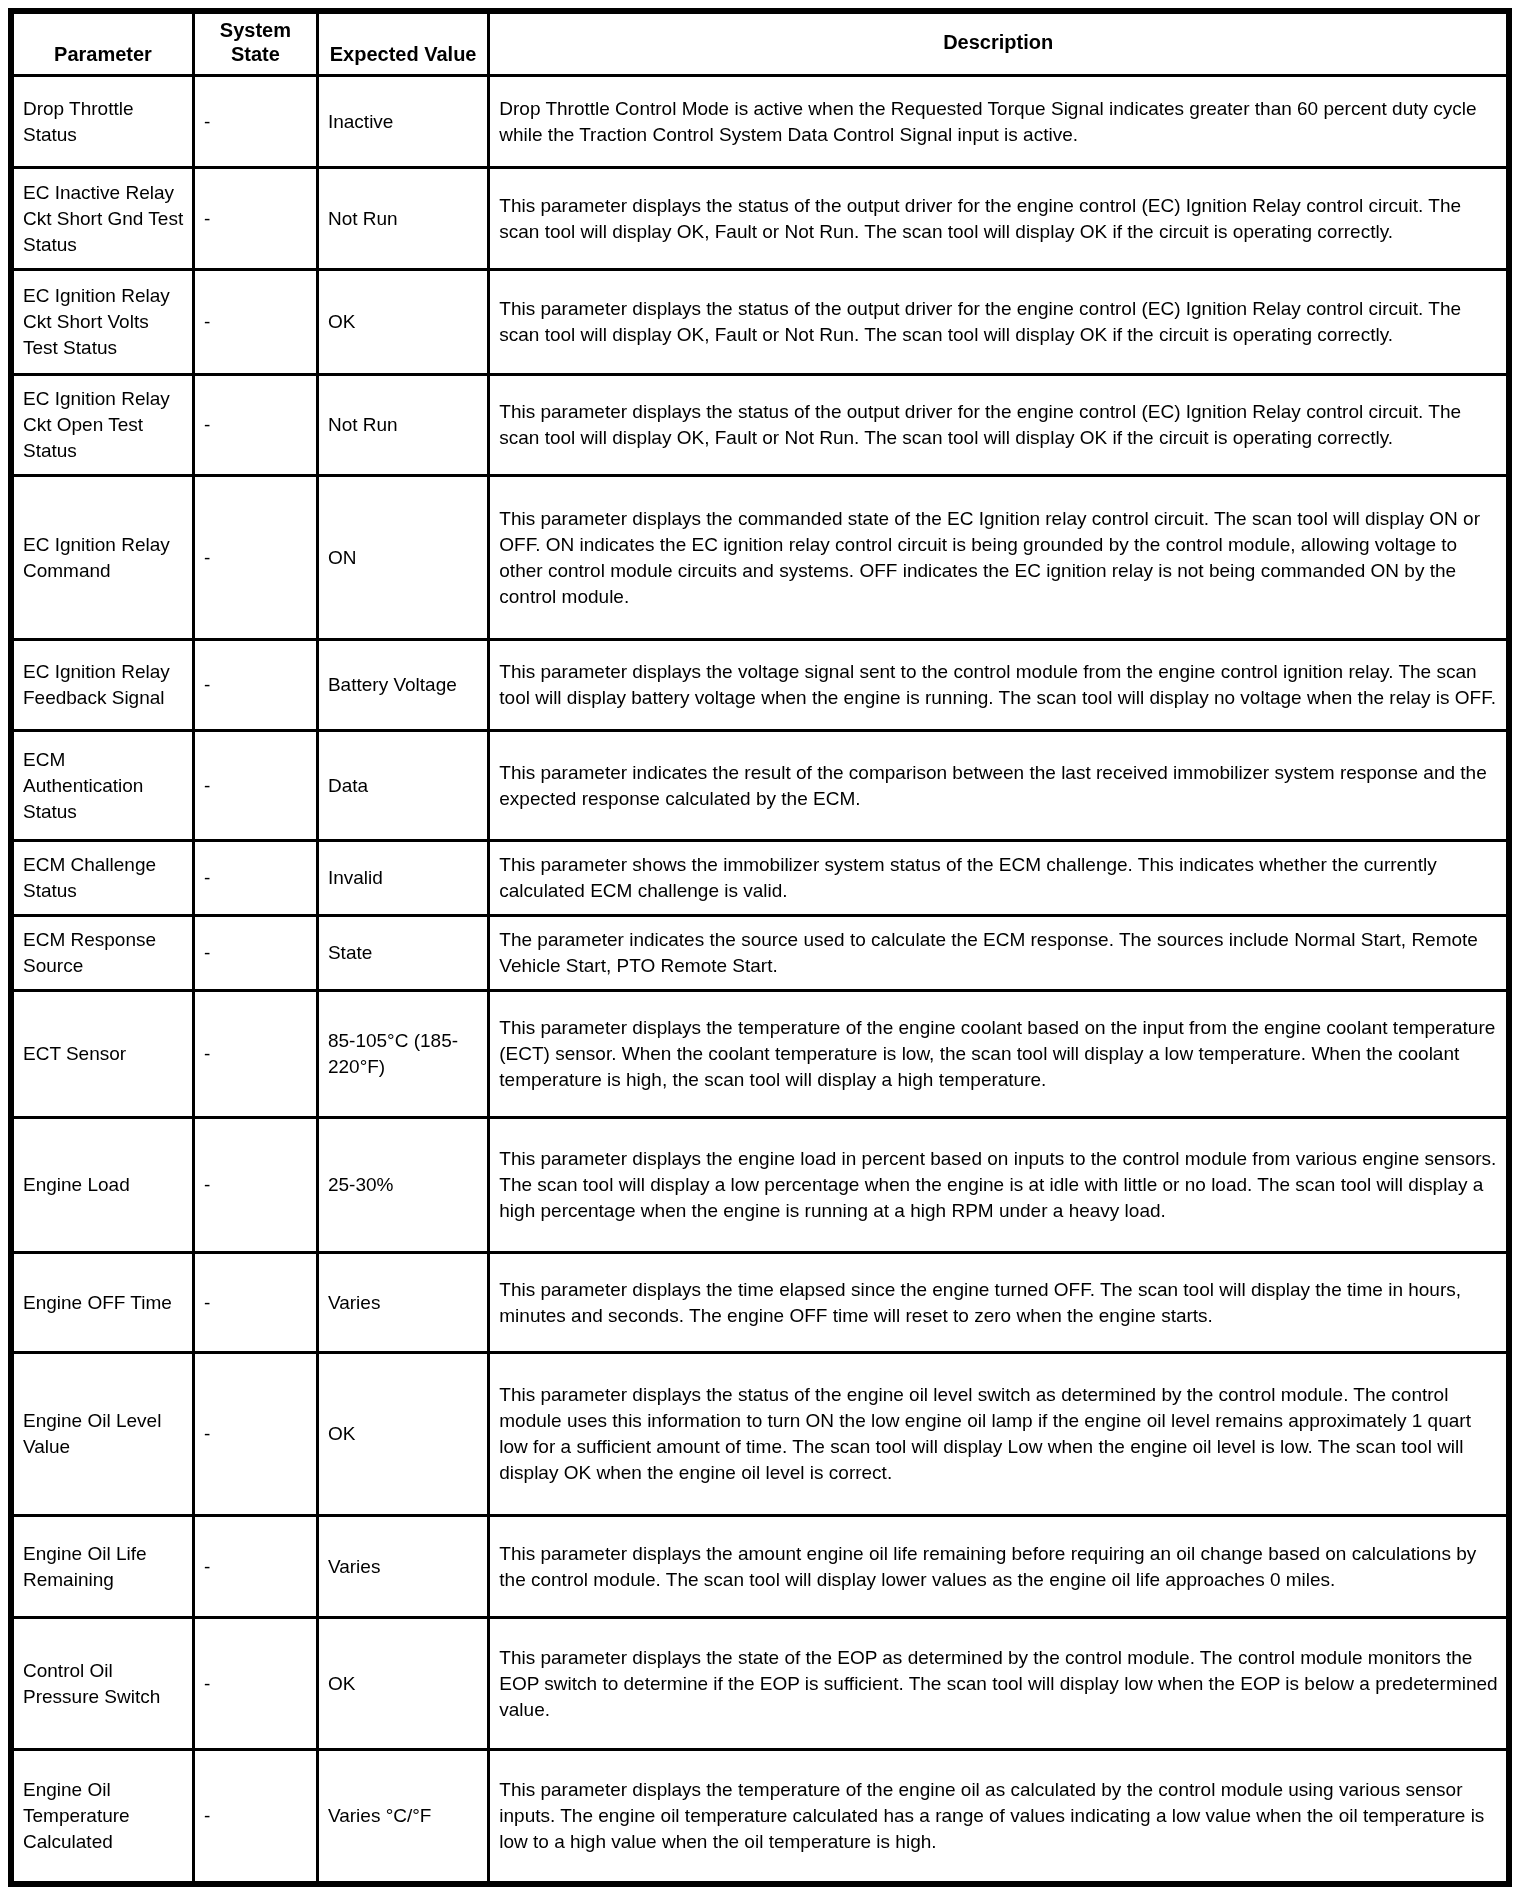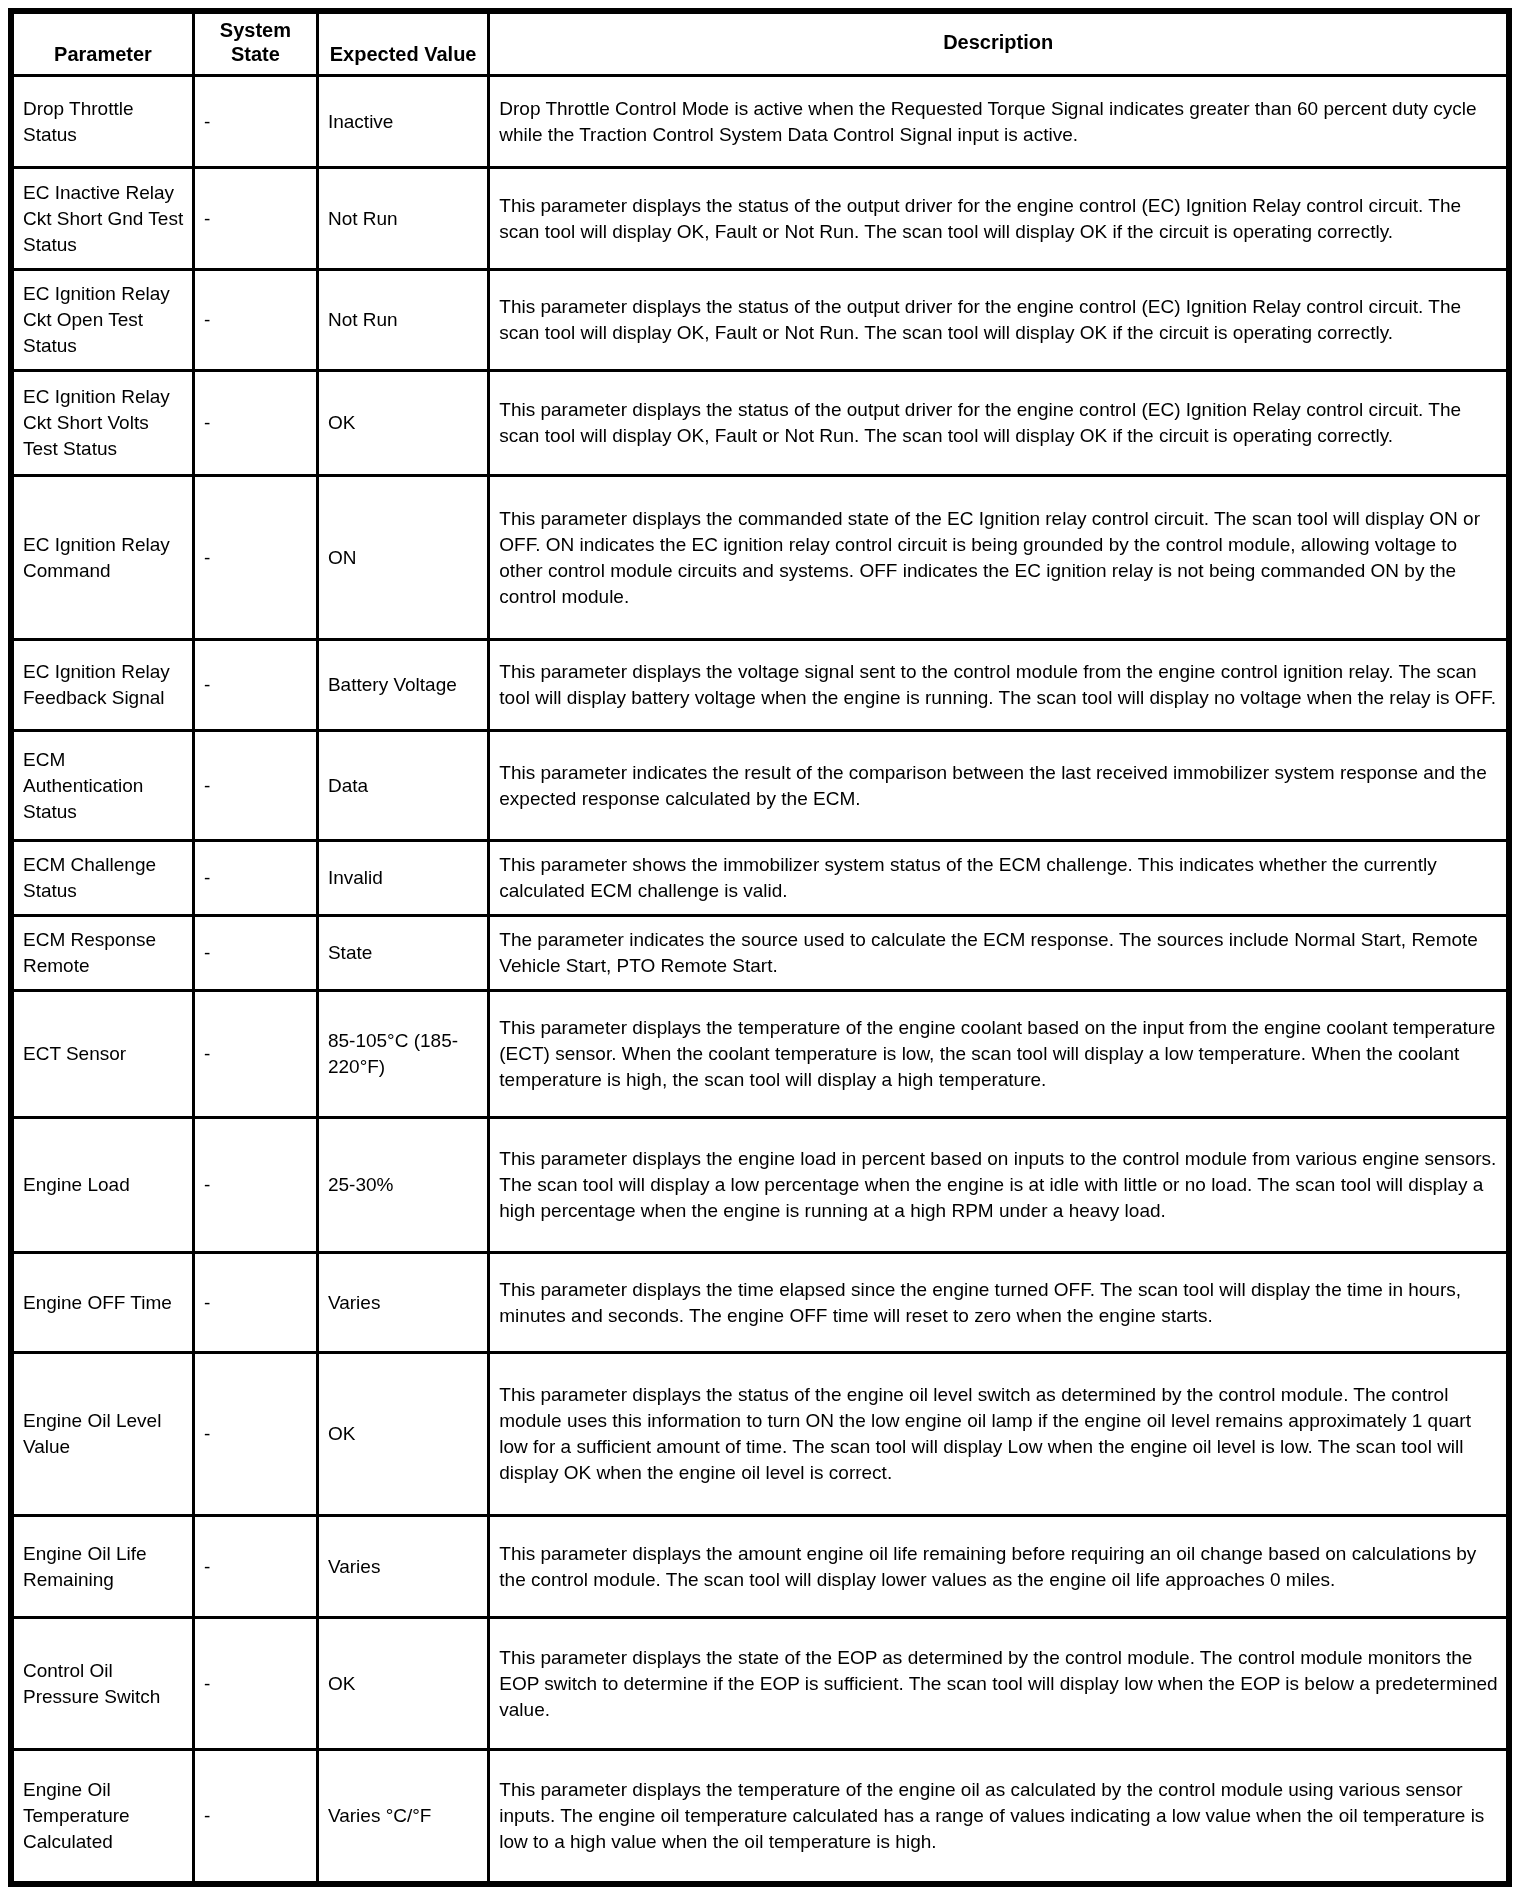--- a/index.html
+++ b/index.html
@@ -79,30 +79,30 @@
         <td class="cell-state">-</td>
         <td class="cell-expected">Inactive</td>
         <td class="cell-desc">Drop Throttle Control Mode is active when the Requested Torque Signal indicates greater than 60 percent duty cycle while the Traction Control System Data Control Signal input is active.</td>
       </tr>
       <tr style="height:102px">
         <td class="cell-param">EC Inactive Relay Ckt Short Gnd Test Status</td>
         <td class="cell-state">-</td>
         <td class="cell-expected">Not Run</td>
         <td class="cell-desc">This parameter displays the status of the output driver for the engine control (EC) Ignition Relay control circuit. The scan tool will display OK, Fault or Not Run. The scan tool will display OK if the circuit is operating correctly.</td>
       </tr>
+      <tr style="height:105px">
+        <td class="cell-param">EC Ignition Relay Ckt Short Volts Test Status</td>
+        <td class="cell-state">-</td>
+        <td class="cell-expected">OK</td>
+        <td class="cell-desc">This parameter displays the status of the output driver for the engine control (EC) Ignition Relay control circuit. The scan tool will display OK, Fault or Not Run. The scan tool will display OK if the circuit is operating correctly.</td>
+      </tr>
       <tr style="height:101px">
         <td class="cell-param">EC Ignition Relay Ckt Open Test Status</td>
         <td class="cell-state">-</td>
         <td class="cell-expected">Not Run</td>
-        <td class="cell-desc">This parameter displays the status of the output driver for the engine control (EC) Ignition Relay control circuit. The scan tool will display OK, Fault or Not Run. The scan tool will display OK if the circuit is operating correctly.</td>
-      </tr>
-      <tr style="height:105px">
-        <td class="cell-param">EC Ignition Relay Ckt Short Volts Test Status</td>
-        <td class="cell-state">-</td>
-        <td class="cell-expected">OK</td>
         <td class="cell-desc">This parameter displays the status of the output driver for the engine control (EC) Ignition Relay control circuit. The scan tool will display OK, Fault or Not Run. The scan tool will display OK if the circuit is operating correctly.</td>
       </tr>
       <tr style="height:164px">
         <td class="cell-param">EC Ignition Relay Command</td>
         <td class="cell-state">-</td>
         <td class="cell-expected">ON</td>
         <td class="cell-desc">This parameter displays the commanded state of the EC Ignition relay control circuit. The scan tool will display ON or OFF. ON indicates the EC ignition relay control circuit is being grounded by the control module, allowing voltage to other control module circuits and systems. OFF indicates the EC ignition relay is not being commanded ON by the control module.</td>
       </tr>
       <tr style="height:91px">
         <td class="cell-param">EC Ignition Relay Feedback Signal</td>
@@ -116,21 +116,21 @@
         <td class="cell-expected">Data</td>
         <td class="cell-desc">This parameter indicates the result of the comparison between the last received immobilizer system response and the expected response calculated by the ECM.</td>
       </tr>
       <tr style="height:75px">
         <td class="cell-param">ECM Challenge Status</td>
         <td class="cell-state">-</td>
         <td class="cell-expected">Invalid</td>
         <td class="cell-desc">This parameter shows the immobilizer system status of the ECM challenge. This indicates whether the currently calculated ECM challenge is valid.</td>
       </tr>
       <tr style="height:75px">
-        <td class="cell-param">ECM Response Remote</td>
+        <td class="cell-param">ECM Response Source</td>
         <td class="cell-state">-</td>
         <td class="cell-expected">State</td>
         <td class="cell-desc">The parameter indicates the source used to calculate the ECM response. The sources include Normal Start, Remote Vehicle Start, PTO Remote Start.</td>
       </tr>
       <tr style="height:127px">
         <td class="cell-param">ECT Sensor</td>
         <td class="cell-state">-</td>
         <td class="cell-expected">85-105°C (185-220°F)</td>
         <td class="cell-desc">This parameter displays the temperature of the engine coolant based on the input from the engine coolant temperature (ECT) sensor. When the coolant temperature is low, the scan tool will display a low temperature. When the coolant temperature is high, the scan tool will display a high temperature.</td>
       </tr>

